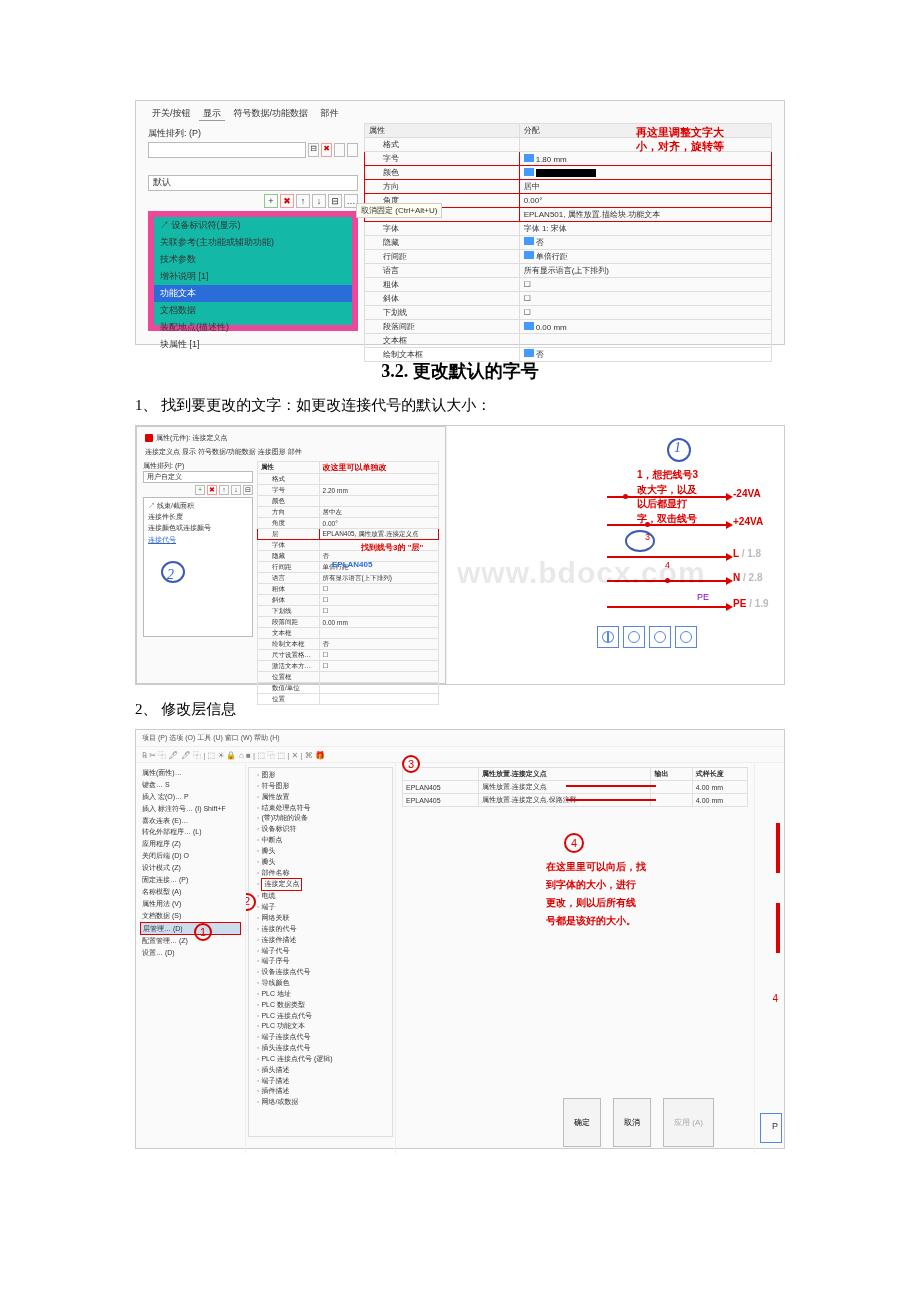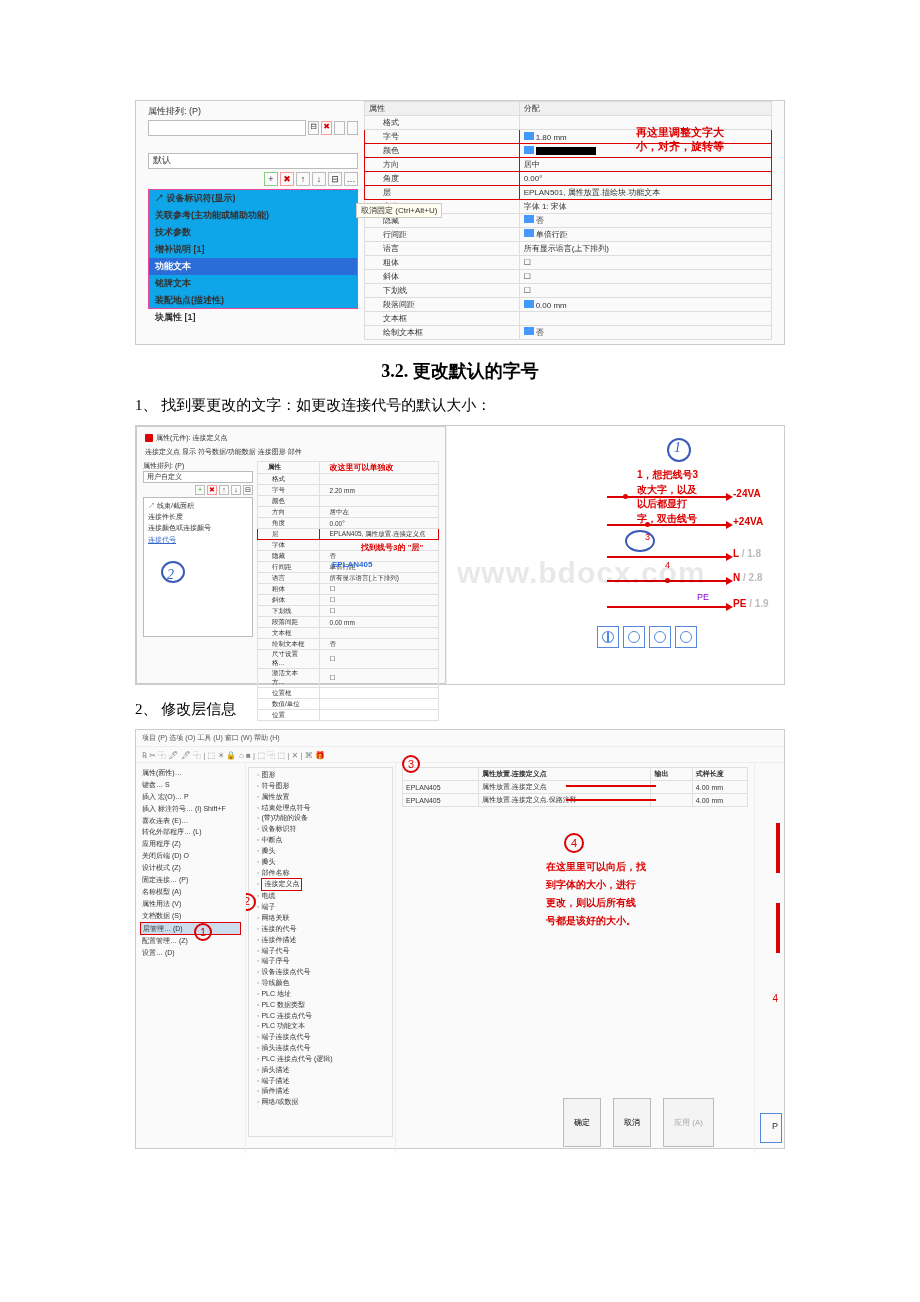--- a/index.html
+++ b/index.html
@@ -37,21 +37,21 @@
       position: absolute; right: 60px; top: 24px;
       color: #d00; font-weight: bold; font-size: 11px; text-align: center; line-height: 1.3;
     }
     .s1-body { display: flex; padding: 0 12px 8px 12px; gap: 6px; }
     .s1-left { flex: 0 0 210px; }
     .s1-left-label { font-size: 9px; margin: 4px 0 2px; }
     .s1-input { width: 100%; height: 16px; border: 1px solid #bbb; background: #fff; }
     .s1-icons { display: flex; gap: 2px; justify-content: flex-end; margin: 3px 0; }
     .s1-icons div { width: 14px; height: 14px; border: 1px solid #bbb; font-size: 9px; text-align: center; line-height: 12px; }
     .s1-icons .x { border-color: #f99; color: #d00; }
-    .s1-list { border: 1px solid #ec4899; background: #0ea5e9; height: 120px; font-size: 9px; font-weight: bold; }
+    .s1-list { border: 6px solid #ec4899; background: #14b8a6; height: 120px; font-size: 9px; }
     .s1-list div { padding: 2px 6px; }
     .s1-list .sel { background: #2a6dd8; color: #fff; }
     .s1-right { flex: 1; }
     .s1-table { width: 100%; border-collapse: collapse; font-size: 8px; }
     .s1-table th, .s1-table td { border: 1px solid #ddd; padding: 1px 4px; height: 14px; text-align: left; }
     .s1-table th { background: #f0f0f0; font-weight: normal; }
     .s1-table .indent1 { padding-left: 18px; }
     .s1-redbox { border: 1.5px solid #d00 !important; }
     .blue-icon { display: inline-block; width: 10px; height: 8px; background: linear-gradient(90deg,#49f 30%,#49f 30%); margin-right: 2px; }
     .black-bar { display: inline-block; width: 60px; height: 8px; background: #000; vertical-align: middle; }
@@ -76,21 +76,21 @@
     .s2-panel { display: flex; gap: 4px; padding: 2px; }
     .s2-lcol { flex: 0 0 110px; }
     .s2-lcol .inp { width: 100%; height: 12px; border: 1px solid #bbb; background: #fff; }
     .s2-lcol .iconrow { display: flex; gap: 2px; justify-content: flex-end; margin: 2px 0; }
     .s2-lcol .iconrow div { width: 10px; height: 10px; border: 1px solid #bbb; font-size: 7px; text-align: center; }
     .s2-lcol .iconrow .x { color: #d00; border-color: #f99; }
     .s2-list2 { border: 1px solid #bbb; background: #fff; height: 140px; padding: 2px 4px; font-size: 7px; line-height: 1.6; }
     .s2-list2 .sel { color: #36c; text-decoration: underline; }
     .s2-rcol { flex: 1; }
     .s2-table { width: 100%; border-collapse: collapse; font-size: 6.5px; }
-    .s2-table th, .s2-table td { border: 1px solid #e0e0e0; padding: 0 10px; height: 11px; text-align: left; }
+    .s2-table th, .s2-table td { border: 1px solid #e0e0e0; padding: 0 3px; height: 11px; text-align: left; }
     .s2-table .i1 { padding-left: 14px; }
     .s2-redtext2 { color: #d00; font-weight: bold; font-size: 8px; }
     .s2-right { flex: 1; position: relative; background: #fff; border-left: 1px solid #eee; }
     .s2-circle { position: absolute; border: 2px solid #3b5bb8; border-radius: 50%; }
     .s2-marker { font-family: "SimSun"; color: #36c; font-style: italic; font-size: 14px; position: absolute; }
     .s2-red-anno { position: absolute; color: #d00; font-size: 10px; font-weight: 700; line-height: 1.45; }
     .s2-arrow { position: absolute; height: 2px; background: #d00; }
     .s2-arrow::after { content: ""; position: absolute; right: -6px; top: -3px; border-left: 7px solid #d00; border-top: 4px solid transparent; border-bottom: 4px solid transparent; }
     .s2-label-red { position: absolute; color: #d00; font-size: 10px; font-weight: 700; text-align: center; }
     .s2-label-gray { color: #bbb; }
@@ -120,20 +120,26 @@
     .s3-btns { position: absolute; bottom: 6px; right: 40px; display: flex; gap: 12px; }
   </style>
 </head>
 <body>
 
 <div class="screenshot s1">
   <div class="s1-redtext">
     <div>再这里调整文字大</div>
     <div>小，对齐，旋转等</div>
   </div>
+  <div class="s1-tabs">
+    <span>开关/按钮</span>
+    <span style="border-bottom:1px solid #999">显示</span>
+    <span>符号数据/功能数据</span>
+    <span>部件</span>
+  </div>
   <div class="s1-body">
     <div class="s1-left">
       <div class="s1-left-label">属性排列: (P)</div>
       <div style="display:flex;gap:2px;align-items:center">
         <div class="s1-input"></div>
         <div style="width:14px;height:14px;border:1px solid #bbb;font-size:8px;text-align:center">⊟</div>
         <div style="width:14px;height:14px;border:1px solid #f99;color:#d00;font-size:8px;text-align:center">✖</div>
         <div style="width:14px;height:14px;border:1px solid #bbb"></div>
         <div style="width:14px;height:14px;border:1px solid #bbb"></div>
       </div>
@@ -147,21 +153,21 @@
         <div>↓</div>
         <div>⊟</div>
         <div>…</div>
       </div>
       <div class="s1-list">
           <div>↗ 设备标识符(显示)</div>
           <div>关联参考(主功能或辅助功能)</div>
           <div>技术参数</div>
           <div>增补说明 [1]</div>
           <div class="sel">功能文本</div>
-          <div>铭牌文本</div>
+          <div>文档数据</div>
           <div>装配地点(描述性)</div>
           <div>块属性 [1]</div>
         </div>
     </div>
     <div class="s1-right">
       <table class="s1-table">
         <thead>
             <tr>
           <th style="width:38%">属性</th>
           <th>分配</th>

